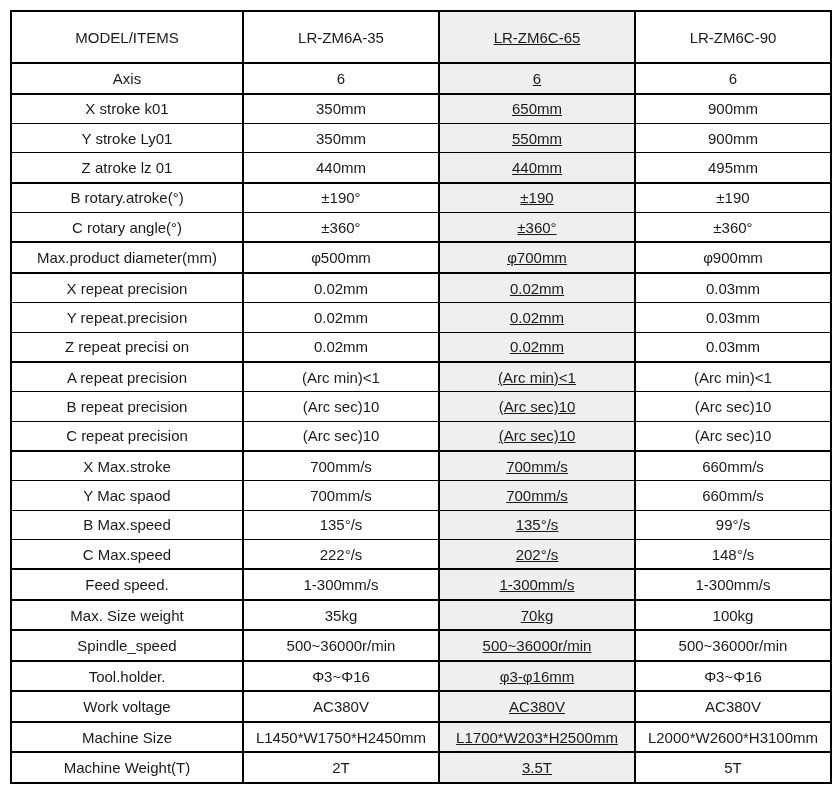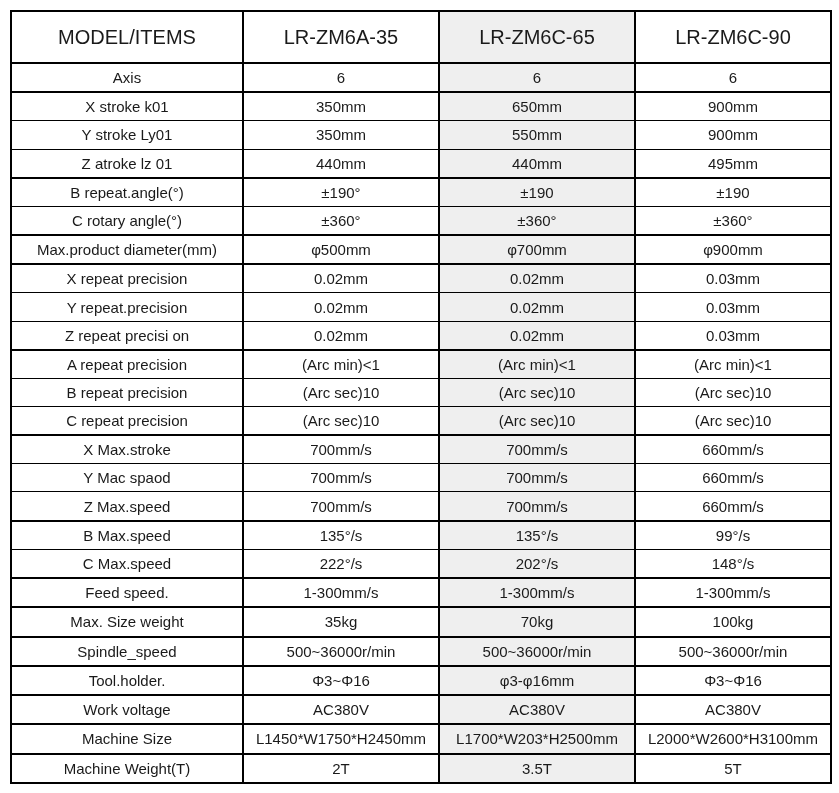--- a/index.html
+++ b/index.html
@@ -34,27 +34,27 @@
     text-align: center;
     vertical-align: middle;
     font-size: 15px;
     font-weight: 400;
     padding: 0 2px;
     overflow: hidden;
     white-space: nowrap;
   }
   .spec thead th {
     height: 50px;
-    font-size: 20px;
+    font-size: 15px;
     border-top: 2px solid #000000;
     border-bottom: 2px solid #000000;
   }
   .spec tbody td { height: 23px; }
   .spec tr.gb td { border-bottom-width: 2px; }
-  .spec td.hl, .spec th.hl { background: #efefef; }
+  .spec td.hl, .spec th.hl { background: #efefef; text-decoration: underline; }
 </style>
 </head>
 <body>
 
 <div class="sheet">
   <table class="spec">
     <colgroup>
       <col class="c-label">
         <col class="c-val">
         <col class="c-val">
@@ -87,21 +87,21 @@
           <td class="hl">550mm</td>
           <td>900mm</td>
         </tr>
         <tr class="gb">
           <td>Z atroke lz 01</td>
           <td>440mm</td>
           <td class="hl">440mm</td>
           <td>495mm</td>
         </tr>
         <tr>
-          <td>B repeat.angle(°)</td>
+          <td>B rotary.atroke(°)</td>
           <td>±190°</td>
           <td class="hl">±190</td>
           <td>±190</td>
         </tr>
         <tr class="gb">
           <td>C rotary angle(°)</td>
           <td>±360°</td>
           <td class="hl">±360°</td>
           <td>±360°</td>
         </tr>
@@ -148,26 +148,20 @@
           <td>(Arc sec)10</td>
         </tr>
         <tr>
           <td>X Max.stroke</td>
           <td>700mm/s</td>
           <td class="hl">700mm/s</td>
           <td>660mm/s</td>
         </tr>
         <tr>
           <td>Y Mac spaod</td>
-          <td>700mm/s</td>
-          <td class="hl">700mm/s</td>
-          <td>660mm/s</td>
-        </tr>
-        <tr class="gb">
-          <td>Z Max.speed</td>
           <td>700mm/s</td>
           <td class="hl">700mm/s</td>
           <td>660mm/s</td>
         </tr>
         <tr>
           <td>B Max.speed</td>
           <td>135°/s</td>
           <td class="hl">135°/s</td>
           <td>99°/s</td>
         </tr>

